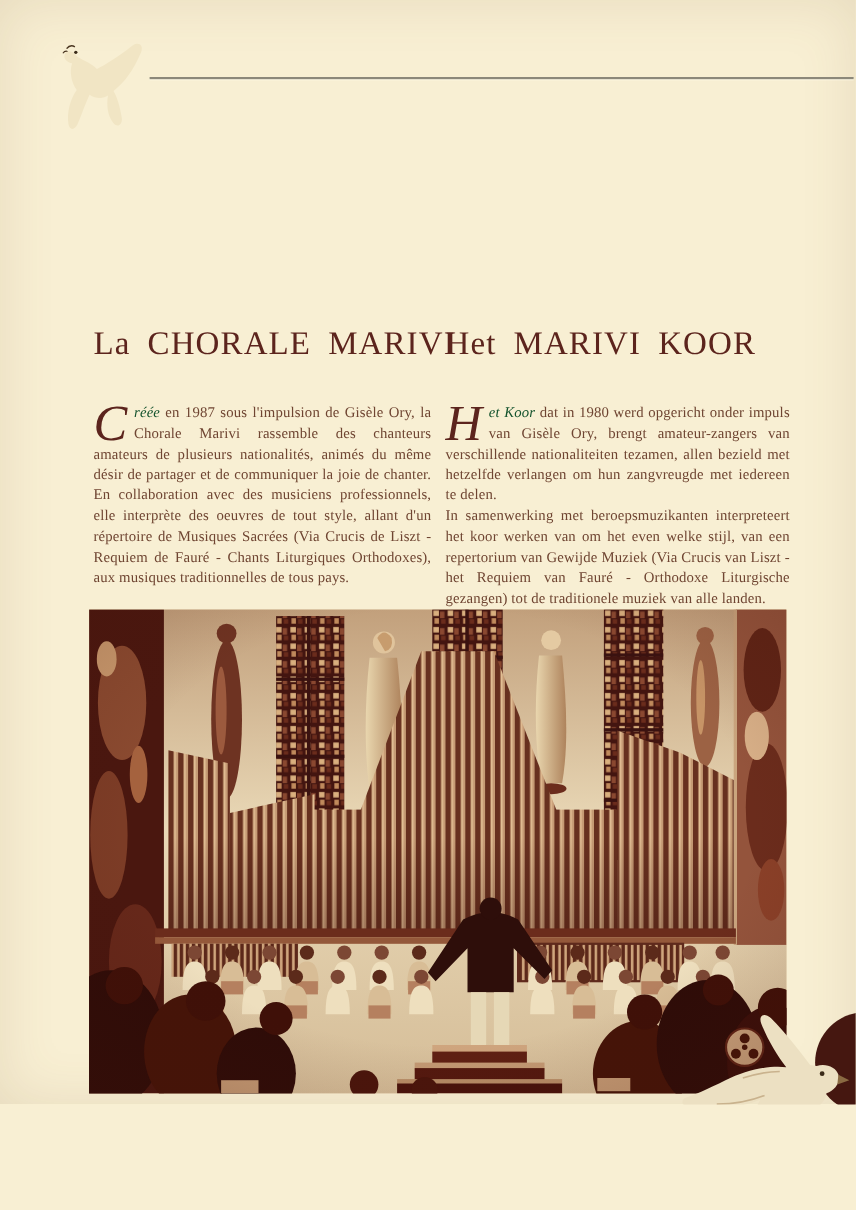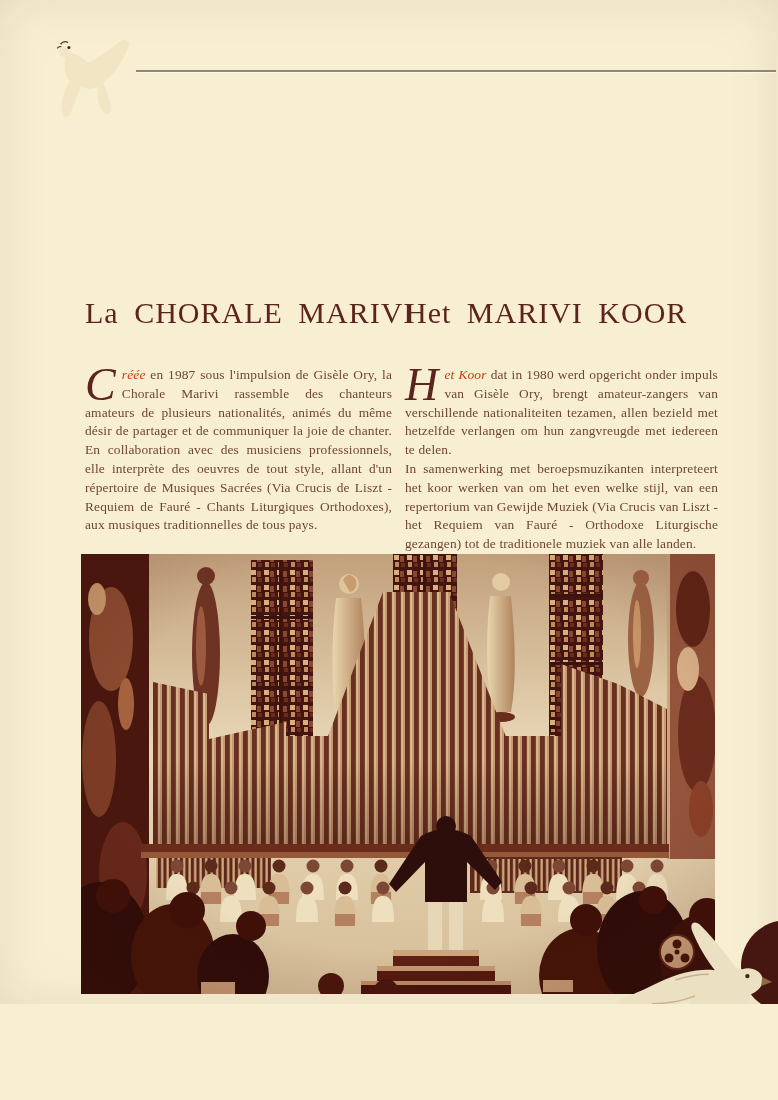--- a/index.html
+++ b/index.html
@@ -33,21 +33,21 @@
     text-align:justify;letter-spacing:.15px;
   }
   .textcol p{margin:0;}
   .textcol.fr{left:85px;width:307px;}
   .textcol.nl{left:405px;width:313px;}
   .dropcap{
     float:left;font-style:italic;color:#5c241d;
     font-size:46px;line-height:34px;padding:2px 6px 0 0;
     font-family:"Liberation Serif", serif;
   }
-  .lead{font-style:italic;color:#c2410c;margin-top:28px;}
+  .lead{font-style:italic;color:#14532d;margin-top:28px;}
   .photo{
     position:absolute;left:81px;top:554px;width:634px;height:440px;
     background:#dcc5a2;
   }
   .photo svg{display:block;}
   .rule-bottom-thin1{position:absolute;left:85px;top:1009px;width:151px;height:1px;background:#8c887a;}
   .rule-bottom-thick{position:absolute;left:236px;top:1008px;width:327px;height:3px;background:#3f120e;}
   .rule-bottom-thin2{position:absolute;left:563px;top:1009px;width:132px;height:1px;background:#8c887a;}
   .corner-circle{
     position:absolute;left:741px;top:920px;width:92px;height:92px;

